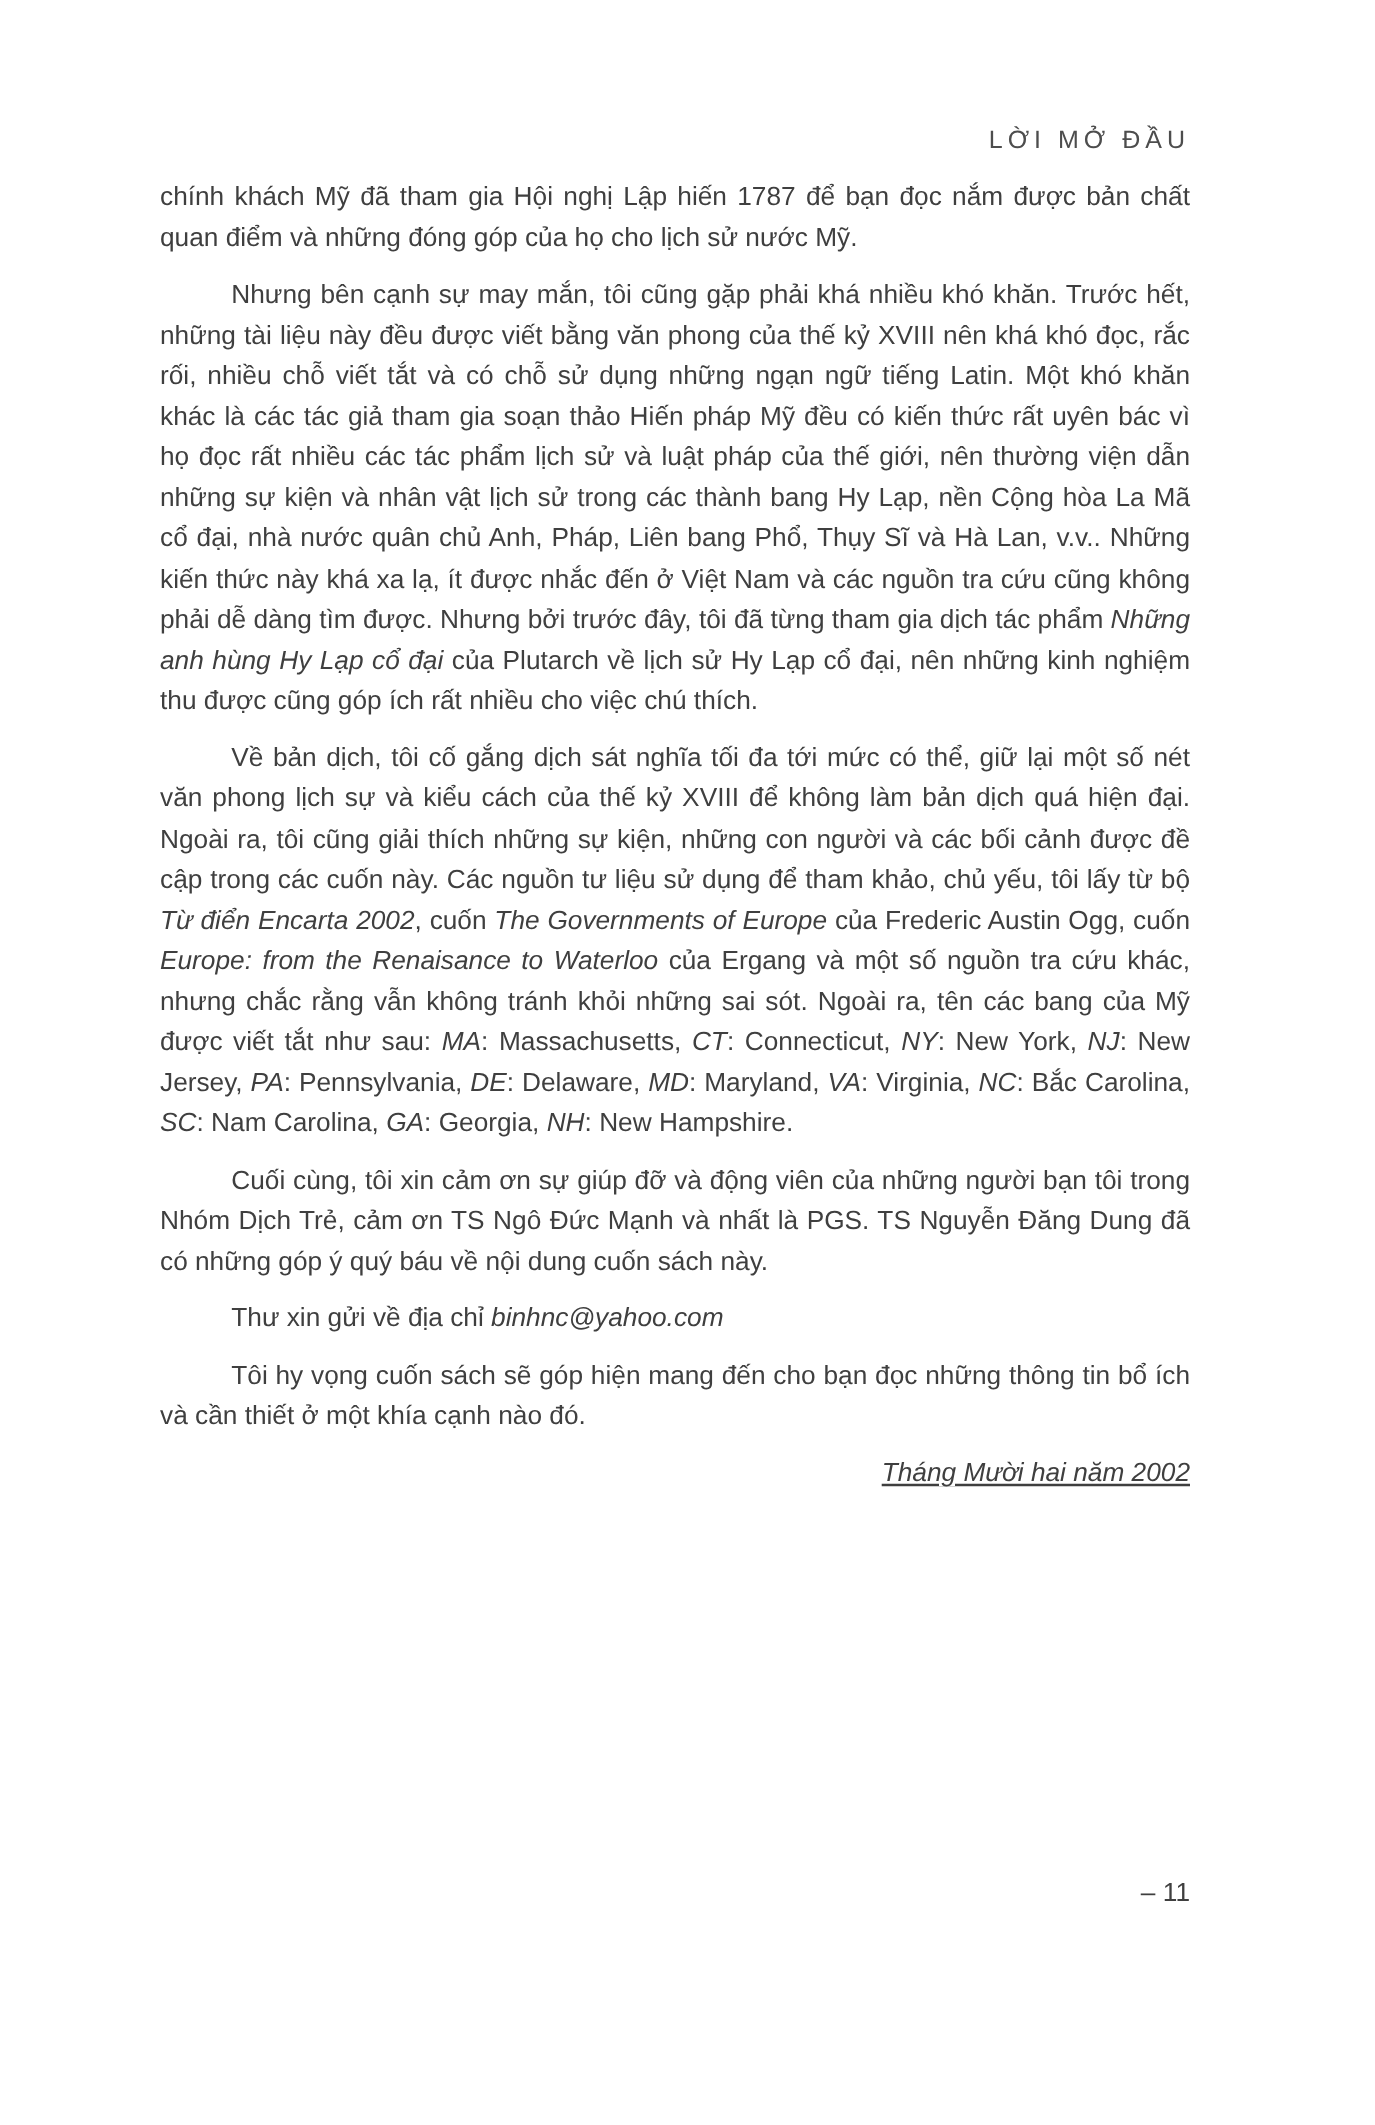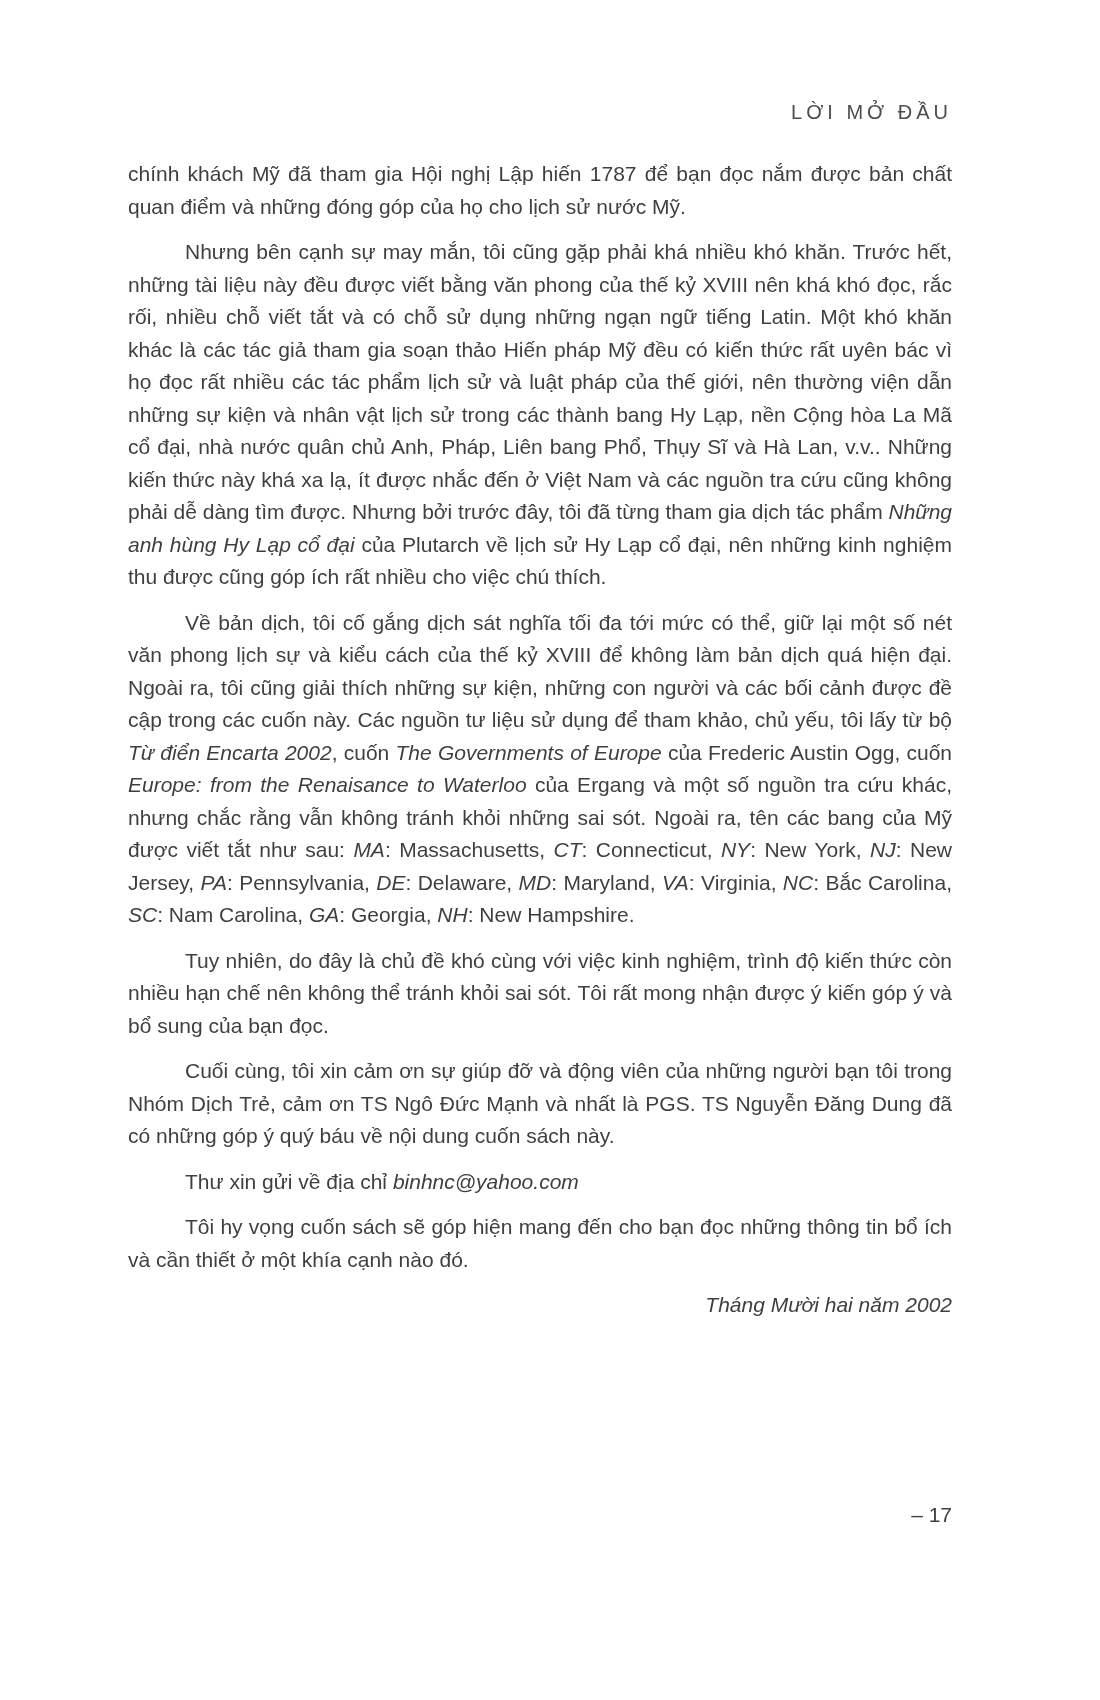--- a/index.html
+++ b/index.html
@@ -24,40 +24,41 @@
     position:absolute;
     top:101px;
     right:148px;
     font-size:20px;
     letter-spacing:4px;
     color:var(--header-color);
     white-space:nowrap;
   }
   .content{
     position:absolute;
-    top:158px;
+    top:142px;
     left:128px;
     width:824px;
   }
   .para{
     font-size:21px;
     line-height:32.5px;
     text-align:justify;
     margin:0 0 13px 0;
     color:var(--text-color);
   }
   .para.indent{ text-indent:57px; }
   .para .it{ font-style:italic; }
   .date-line{
     font-size:21px;
     line-height:32.5px;
     font-style:italic;
     text-align:right;
     margin-top:7px;
     color:var(--text-color);
+    text-decoration:underline;
   }
   .page-number{
     position:absolute;
     top:1503px;
     right:148px;
     font-size:21px;
     color:var(--text-color);
     white-space:nowrap;
   }
 </style>
@@ -66,22 +67,21 @@
 
 <div class="page">
 
   <div class="running-header">LỜI MỞ ĐẦU</div>
 
   <div class="content">
 
     <p class="para"><span>chính khách Mỹ đã tham gia Hội nghị Lập hiến 1787 để bạn đọc nắm được bản chất quan điểm và những đóng góp của họ cho lịch sử nước Mỹ.</span></p>
       <p class="para indent"><span>Nhưng bên cạnh sự may mắn, tôi cũng gặp phải khá nhiều khó khăn. Trước hết, những tài liệu này đều được viết bằng văn phong của thế kỷ XVIII nên khá khó đọc, rắc rối, nhiều chỗ viết tắt và có chỗ sử dụng những ngạn ngữ tiếng Latin. Một khó khăn khác là các tác giả tham gia soạn thảo Hiến pháp Mỹ đều có kiến thức rất uyên bác vì họ đọc rất nhiều các tác phẩm lịch sử và luật pháp của thế giới, nên thường viện dẫn những sự kiện và nhân vật lịch sử trong các thành bang Hy Lạp, nền Cộng hòa La Mã cổ đại, nhà nước quân chủ Anh, Pháp, Liên bang Phổ, Thụy Sĩ và Hà Lan, v.v.. Những kiến thức này khá xa lạ, ít được nhắc đến ở Việt Nam và các nguồn tra cứu cũng không phải dễ dàng tìm được. Nhưng bởi trước đây, tôi đã từng tham gia dịch tác phẩm </span><span class="it">Những anh hùng Hy Lạp cổ đại</span><span> của Plutarch về lịch sử Hy Lạp cổ đại, nên những kinh nghiệm thu được cũng góp ích rất nhiều cho việc chú thích.</span></p>
       <p class="para indent"><span>Về bản dịch, tôi cố gắng dịch sát nghĩa tối đa tới mức có thể, giữ lại một số nét văn phong lịch sự và kiểu cách của thế kỷ XVIII để không làm bản dịch quá hiện đại. Ngoài ra, tôi cũng giải thích những sự kiện, những con người và các bối cảnh được đề cập trong các cuốn này. Các nguồn tư liệu sử dụng để tham khảo, chủ yếu, tôi lấy từ bộ </span><span class="it">Từ điển Encarta 2002</span><span>, cuốn </span><span class="it">The Governments of Europe</span><span> của Frederic Austin Ogg, cuốn </span><span class="it">Europe: from the Renaisance to Waterloo</span><span> của Ergang và một số nguồn tra cứu khác, nhưng chắc rằng vẫn không tránh khỏi những sai sót. Ngoài ra, tên các bang của Mỹ được viết tắt như sau: </span><span class="it">MA</span><span>: Massachusetts, </span><span class="it">CT</span><span>: Connecticut, </span><span class="it">NY</span><span>: New York, </span><span class="it">NJ</span><span>: New Jersey, </span><span class="it">PA</span><span>: Pennsylvania, </span><span class="it">DE</span><span>: Delaware, </span><span class="it">MD</span><span>: Maryland, </span><span class="it">VA</span><span>: Virginia, </span><span class="it">NC</span><span>: Bắc Carolina, </span><span class="it">SC</span><span>: Nam Carolina, </span><span class="it">GA</span><span>: Georgia, </span><span class="it">NH</span><span>: New Hampshire.</span></p>
-      <p class="para indent"><span>Tuy nhiên, do đây là chủ đề khó cùng với việc kinh nghiệm, trình độ kiến thức còn nhiều hạn chế nên không thể tránh khỏi sai sót. Tôi rất mong nhận được ý kiến góp ý và bổ sung của bạn đọc.</span></p>
       <p class="para indent"><span>Cuối cùng, tôi xin cảm ơn sự giúp đỡ và động viên của những người bạn tôi trong Nhóm Dịch Trẻ, cảm ơn TS Ngô Đức Mạnh và nhất là PGS. TS Nguyễn Đăng Dung đã có những góp ý quý báu về nội dung cuốn sách này.</span></p>
       <p class="para indent"><span>Thư xin gửi về địa chỉ </span><span class="it">binhnc@yahoo.com</span></p>
       <p class="para indent"><span>Tôi hy vọng cuốn sách sẽ góp hiện mang đến cho bạn đọc những thông tin bổ ích và cần thiết ở một khía cạnh nào đó.</span></p>
       <p class="date-line">Tháng Mười hai năm 2002</p>
   </div>
 
-  <div class="page-number">– 17</div>
+  <div class="page-number">– 11</div>
 
 </div>
 
 </body></html>

